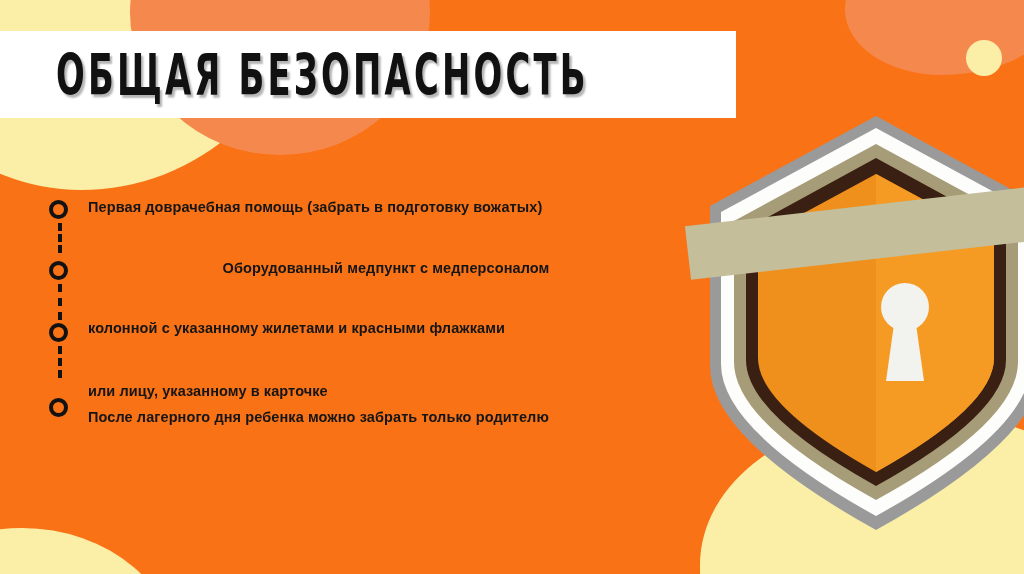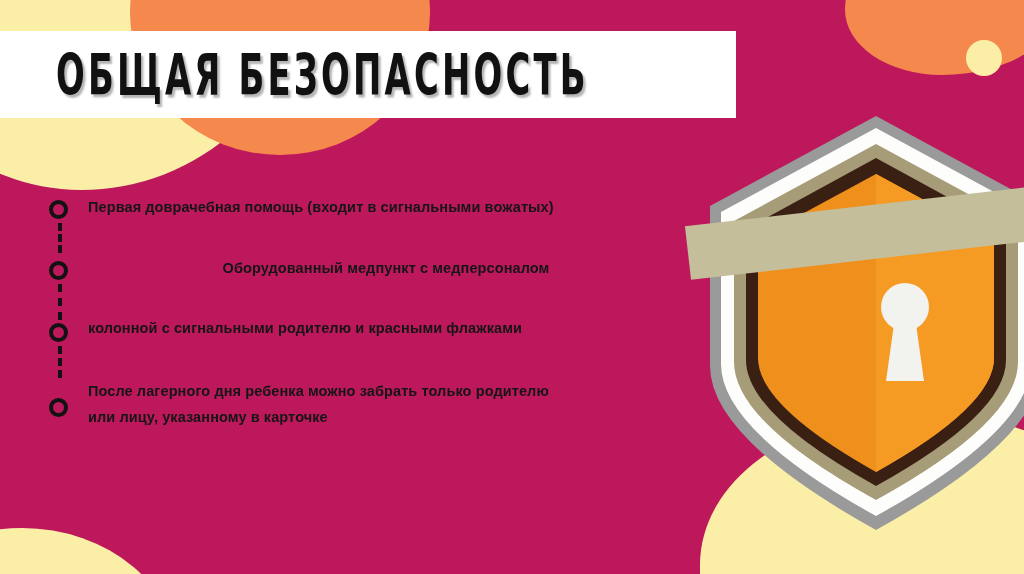--- a/index.html
+++ b/index.html
@@ -5,21 +5,21 @@
   html, body {
     margin: 0;
     padding: 0;
     background: #ffffff;
   }
   #slide {
     position: relative;
     width: 1024px;
     height: 574px;
     overflow: hidden;
-    background: #be185d;
+    background: #f97316;
     font-family: "Liberation Sans", sans-serif;
   }
 
   
   .blob { position: absolute; }
 
   #blob-yellow-topleft {
     left: -120px; top: -150px;
     width: 420px; height: 340px;
     background: #fbefa8;
@@ -227,49 +227,49 @@
   </div>
 
   <div id="bullet-list">
 
     <div class="bullet-row" id="bullet-row-0">
       <div class="marker-col">
         <span class="marker-ring"></span>
         <span class="marker-line"></span>
       </div>
       <div class="bullet-text">
-        <div>Первая доврачебная помощь (входит в сигнальными вожатых)</div>
+        <div>Первая доврачебная помощь (забрать в подготовку вожатых)</div>
       </div>
     </div>
 
     <div class="bullet-row" id="bullet-row-1">
       <div class="marker-col">
         <span class="marker-ring"></span>
         <span class="marker-line"></span>
       </div>
       <div class="bullet-text">
         <div>Оборудованный медпункт с медперсоналом</div>
       </div>
     </div>
 
 
     <div class="bullet-row" id="bullet-row-3">
       <div class="marker-col">
         <span class="marker-ring"></span>
         <span class="marker-line"></span>
       </div>
       <div class="bullet-text">
-        <div>колонной с сигнальными родителю и красными флажками</div>
+        <div>колонной с указанному жилетами и красными флажками</div>
       </div>
     </div>
 
     <div class="bullet-row" id="bullet-row-4">
       <div class="marker-col">
         <span class="marker-ring"></span>
       </div>
       <div class="bullet-text">
+        <div>или лицу, указанному в карточке</div>
         <div>После лагерного дня ребенка можно забрать только родителю</div>
-        <div>или лицу, указанному в карточке</div>
       </div>
     </div>
 
   </div>
 </div>
 
 </body></html>

